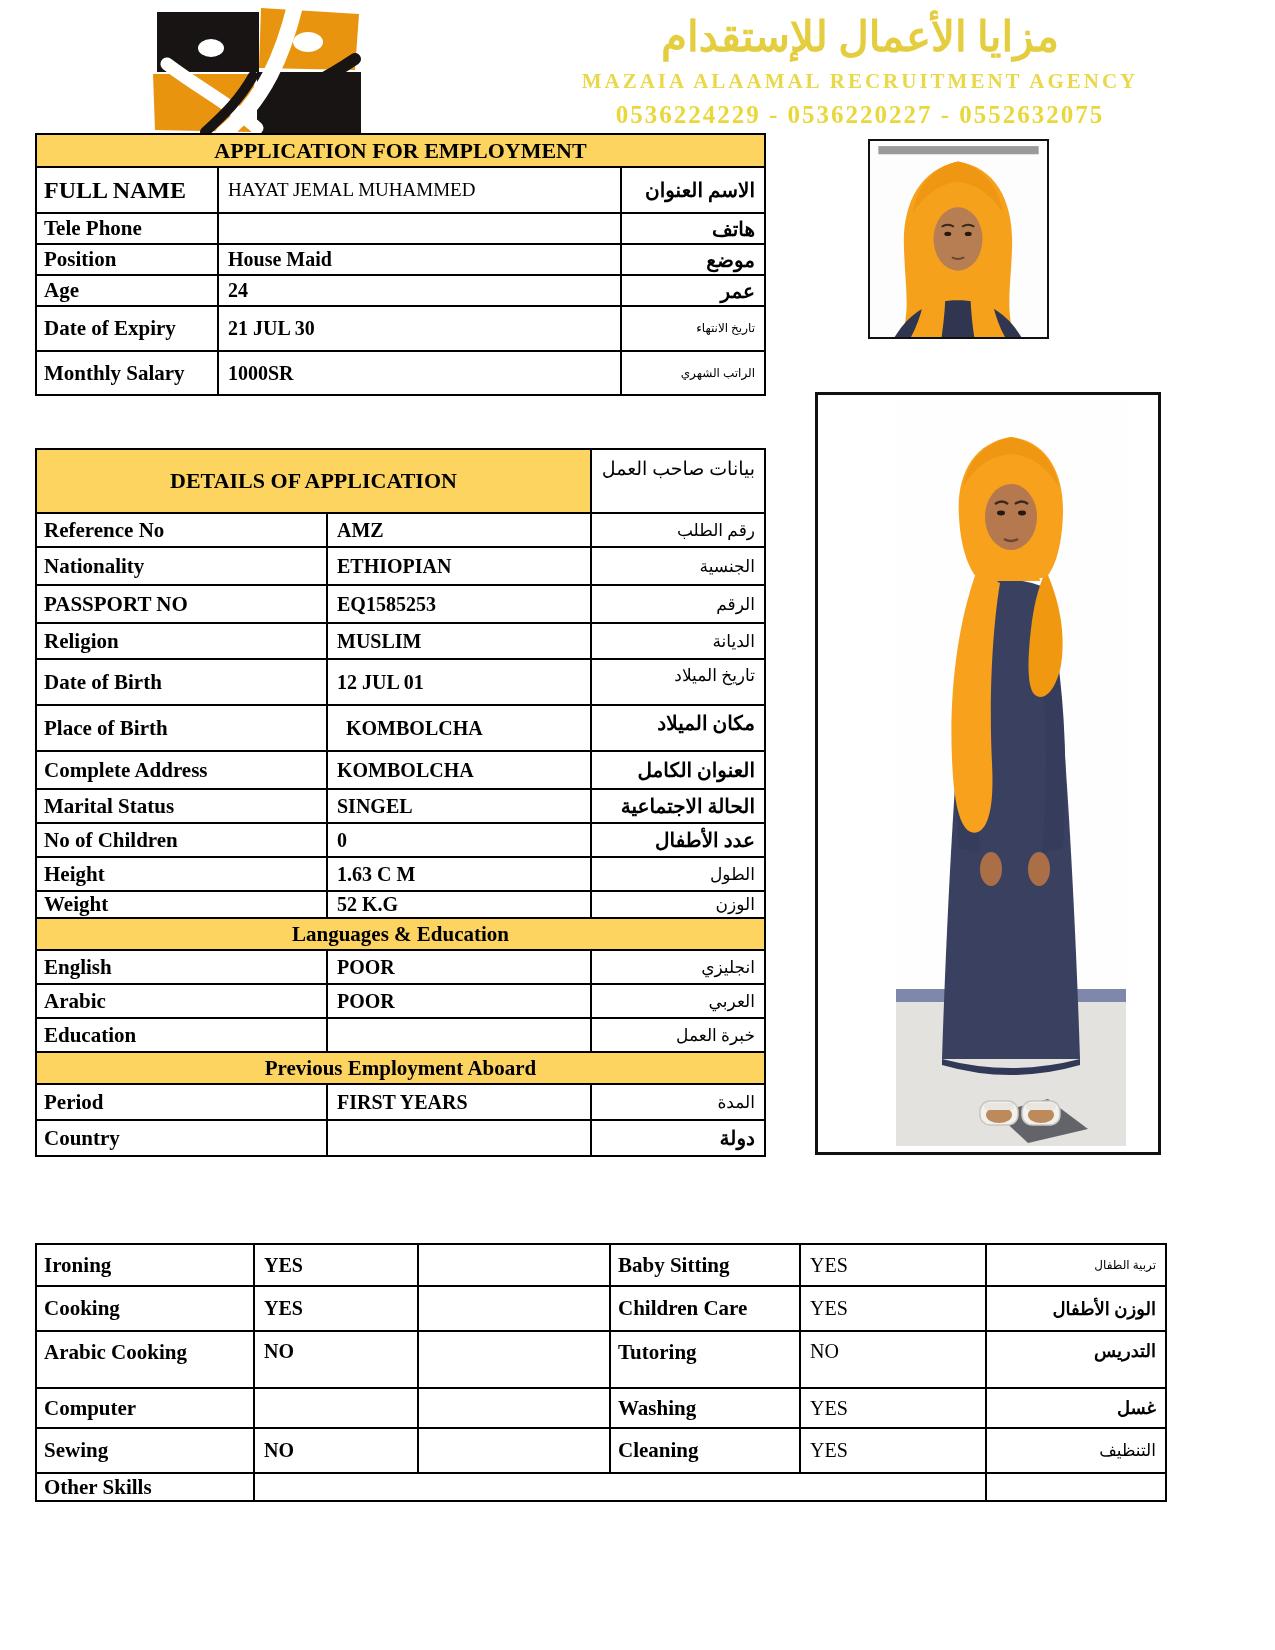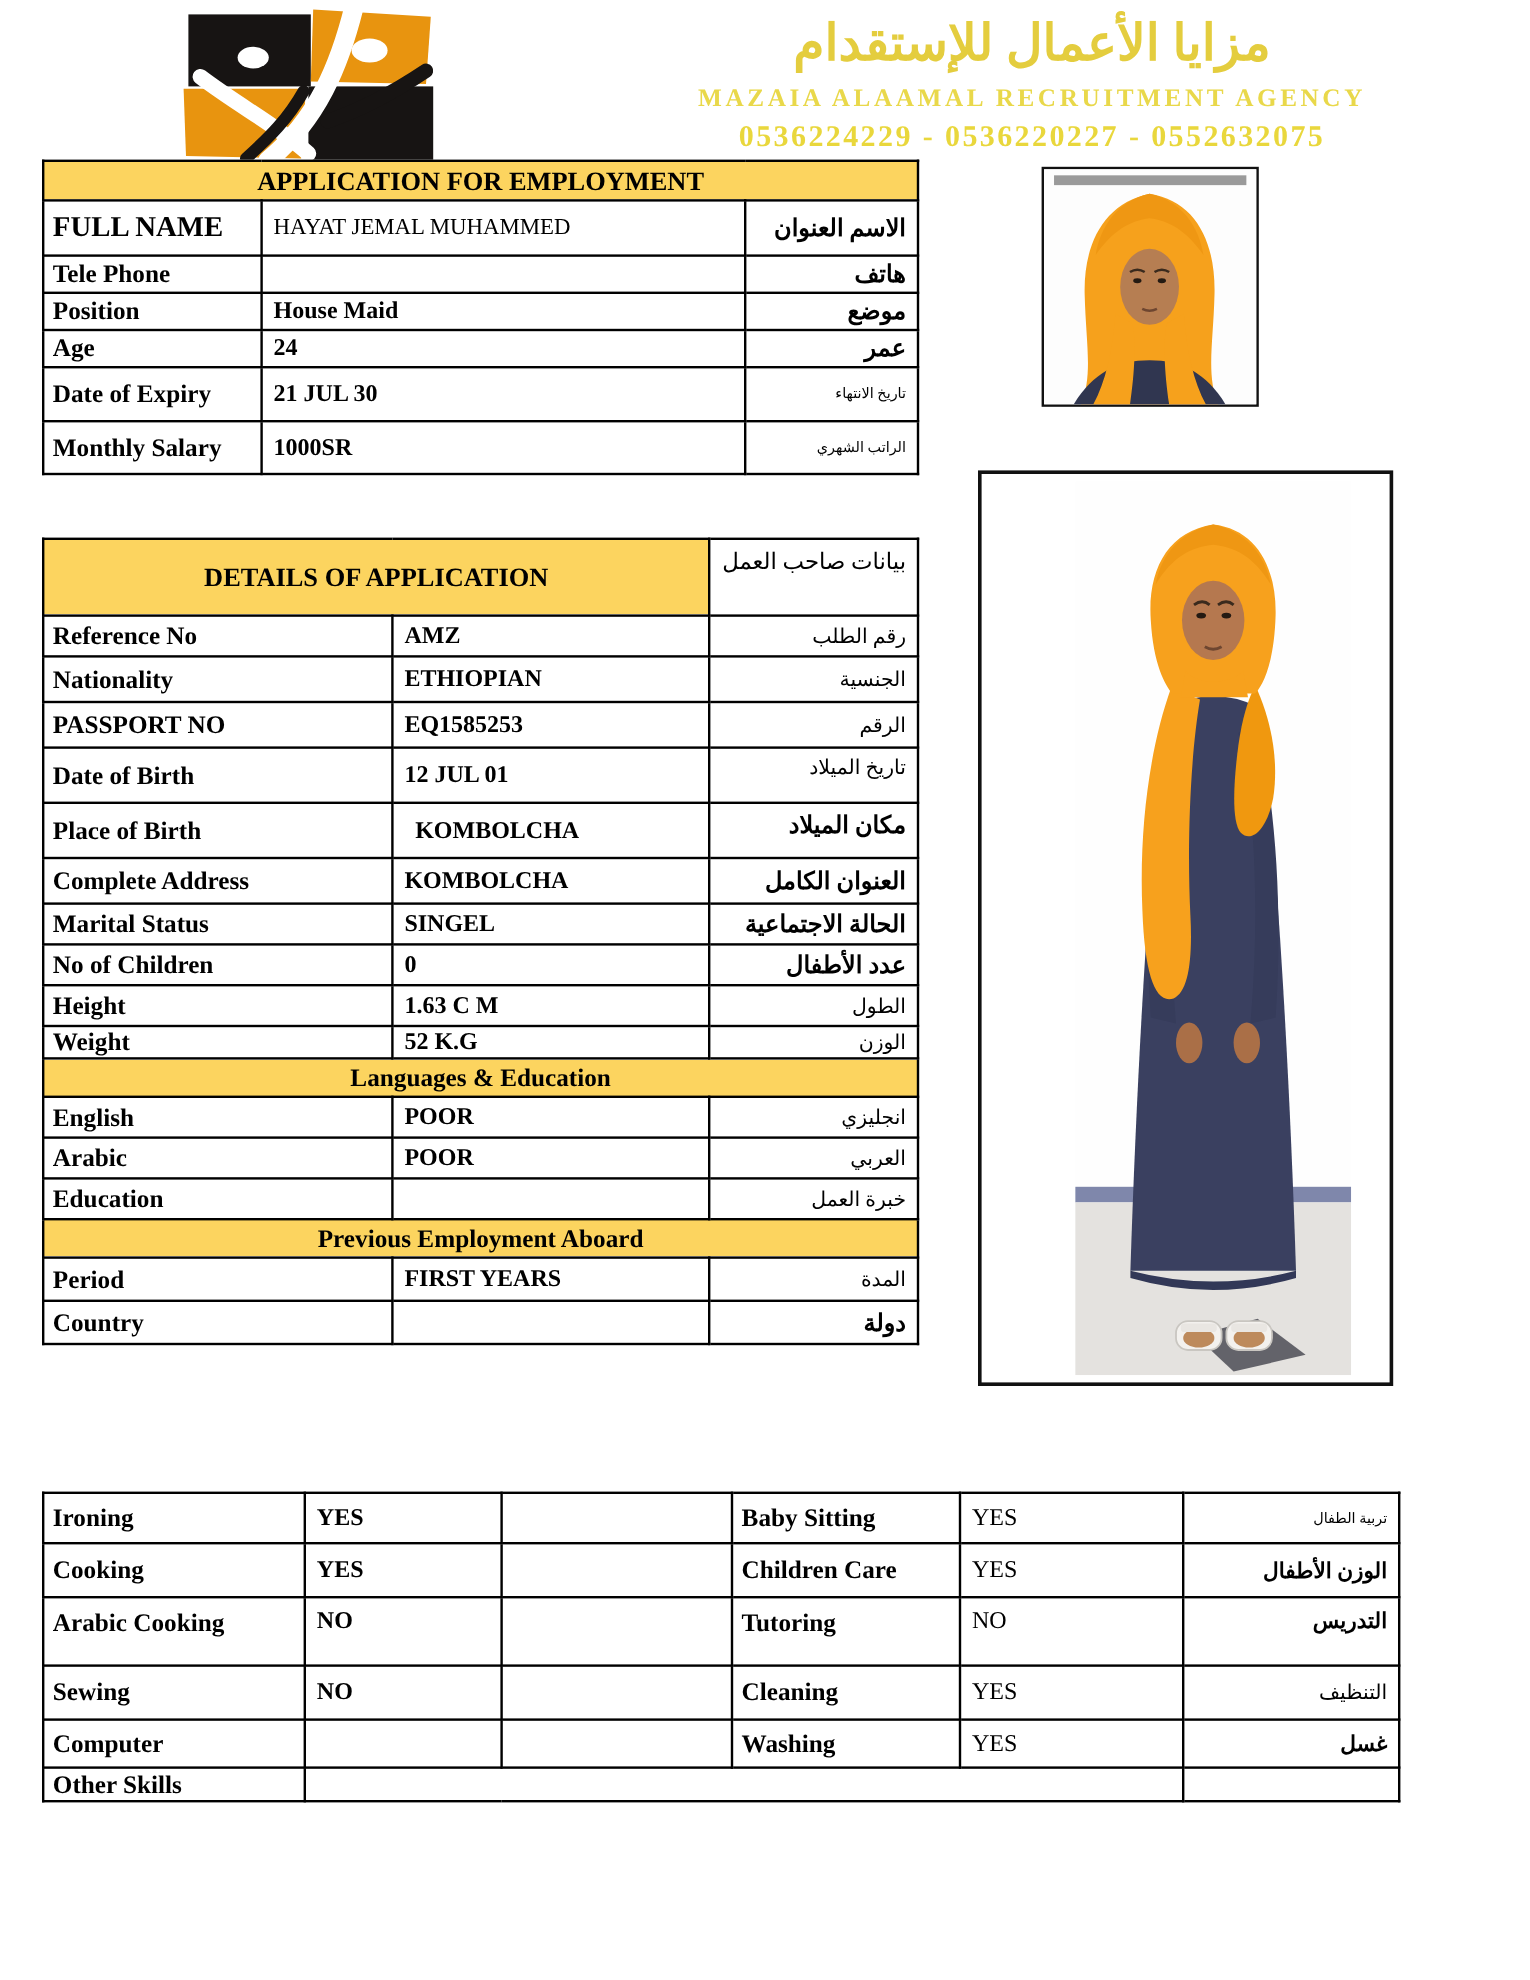--- a/index.html
+++ b/index.html
@@ -143,20 +143,25 @@
     </tr>
     <tr style="height:38px">
       <td class="lbl">Nationality</td>
       <td class="val">ETHIOPIAN</td>
       <td class="ar reg">الجنسية</td>
     </tr>
     <tr style="height:38px">
       <td class="lbl">PASSPORT NO</td>
       <td class="val">EQ1585253</td>
       <td class="ar reg">الرقم</td>
+    </tr>
+    <tr style="height:36px">
+      <td class="lbl">Religion</td>
+      <td class="val">MUSLIM</td>
+      <td class="ar reg">الديانة</td>
     </tr>
     <tr style="height:46px">
       <td class="lbl">Date of Birth</td>
       <td class="val">12 JUL 01</td>
       <td class="ar reg" style="vertical-align:top;padding-top:5px">تاريخ الميلاد</td>
     </tr>
     <tr style="height:46px">
       <td class="lbl">Place of Birth</td>
       <td class="val" style="padding-left:18px">KOMBOLCHA</td>
       <td class="ar" style="vertical-align:top;padding-top:5px">مكان الميلاد</td>
@@ -279,35 +284,35 @@
       <td class="ar" style="font-size:18px">الوزن الأطفال</td>
     </tr>
     <tr style="height:57px">
       <td class="lbl" style="vertical-align:top;padding-top:8px">Arabic Cooking</td>
       <td class="val" style="vertical-align:top;padding-top:8px">NO</td>
       <td></td>
       <td class="lbl" style="vertical-align:top;padding-top:8px">Tutoring</td>
       <td class="val reg" style="font-size:20px;vertical-align:top;padding-top:8px">NO</td>
       <td class="ar" style="font-size:18px;vertical-align:top;padding-top:8px">التدريس</td>
     </tr>
+    <tr style="height:40px">
+      <td class="lbl">Computer</td>
+      <td class="val"></td>
+      <td></td>
+      <td class="lbl">Washing</td>
+      <td class="val reg" style="font-size:20px">YES</td>
+      <td class="ar" style="font-size:18px">غسل</td>
+    </tr>
     <tr style="height:45px">
       <td class="lbl">Sewing</td>
       <td class="val">NO</td>
       <td></td>
       <td class="lbl">Cleaning</td>
       <td class="val reg" style="font-size:20px">YES</td>
       <td class="ar reg">التنظيف</td>
-    </tr>
-    <tr style="height:40px">
-      <td class="lbl">Computer</td>
-      <td class="val"></td>
-      <td></td>
-      <td class="lbl">Washing</td>
-      <td class="val reg" style="font-size:20px">YES</td>
-      <td class="ar" style="font-size:18px">غسل</td>
     </tr>
     <tr style="height:28px">
       <td class="lbl">Other Skills</td>
       <td colspan="4"></td>
       <td class="ar"></td>
     </tr>
   </tbody>
     </table>
 
 </div>

